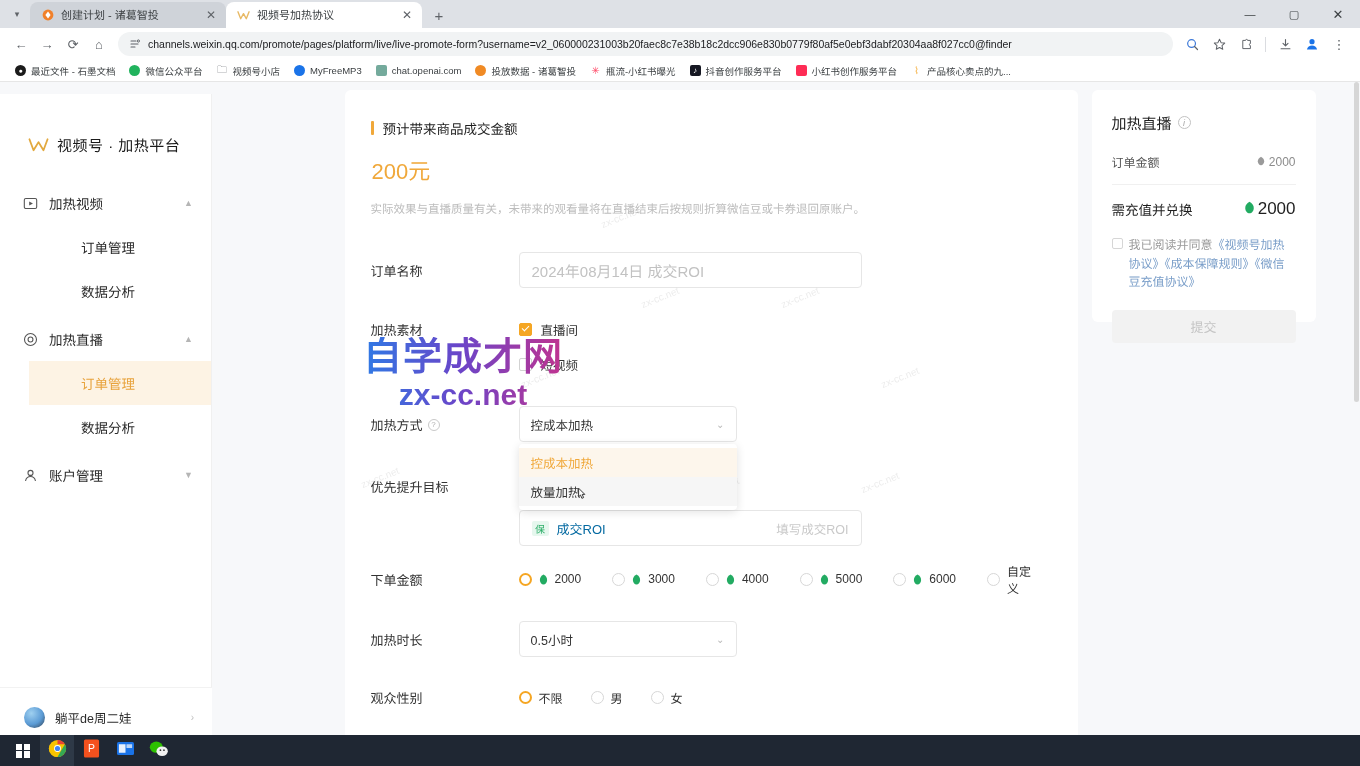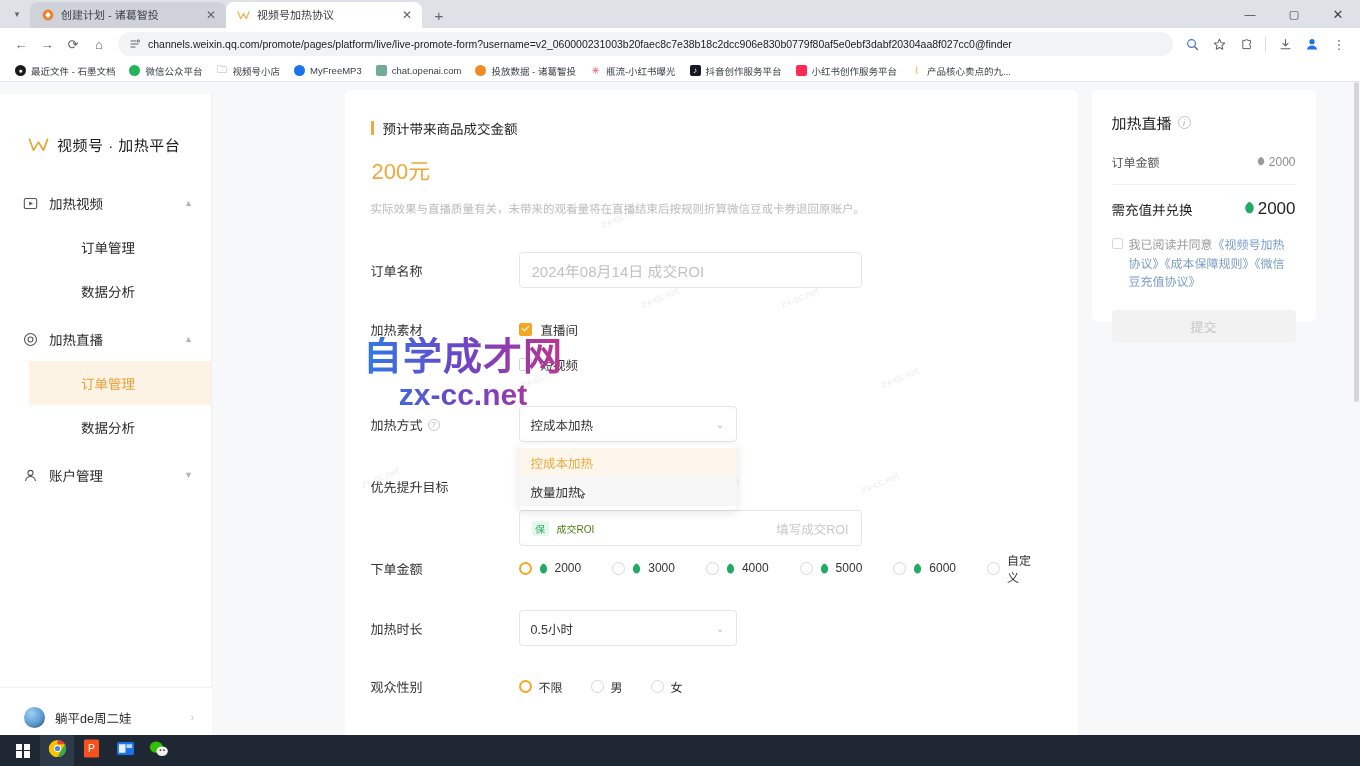--- a/index.html
+++ b/index.html
@@ -195,21 +195,21 @@
   .check-label { font-size: 12.5px; color: #333; }
 
   .roi-input {
     width: 343px; height: 36px; border: 1px solid #e6e6e6; border-radius: 4px;
     display: flex; align-items: center; padding: 0 12px; gap: 8px; background: #fff;
   }
   .badge-bao {
     width: 17px; height: 15px; border-radius: 2px; background: #e6f7ee; color: #2aae67;
     font-size: 10px; display: flex; align-items: center; justify-content: center; flex: 0 0 17px;
   }
-  .roi-name { font-size: 10px; color: #4d7c0f; flex: 1 1 auto; }
+  .roi-name { font-size: 13px; color: #0369a1; flex: 1 1 auto; }
   .roi-ph { font-size: 12.5px; color: #c9c9c9; }
 
   .radio-row { display: flex; align-items: center; height: 30px; }
   .radio-item { display: flex; align-items: center; gap: 7px; margin-right: 31px; }
   .radio-item:last-child { margin-right: 0; }
   .rdo {
     width: 13px; height: 13px; border-radius: 50%; border: 1px solid #d7d7d7;
     background: #fff; flex: 0 0 13px; display:flex;align-items:center;justify-content:center;
   }
   .rdo.sel { border: 2px solid #f5a623; }
@@ -551,21 +551,21 @@
           <div class="flabel">优先提升目标</div>
           <div class="fctl" style="padding-top:42px">
             <div class="roi-input">
               <span class="badge-bao">保</span>
               <span class="roi-name">成交ROI</span>
               <span class="roi-ph">填写成交ROI</span>
             </div>
           </div>
         </div>
 
-        <div class="frow" style="margin-top:7px">
+        <div class="frow" style="margin-top:18px">
           <div class="flabel" style="padding-top:6px">下单金额</div>
           <div class="fctl">
             <div class="radio-row">
               <div class="radio-item">
                 <span class="rdo sel"></span>
                 <span class="bean">
                     <svg width="9" height="11" viewBox="0 0 9 11">
                       <path d="M4.5.6c2.3 1.3 3.6 3 3.6 5.3 0 2.6-1.7 4.5-3.6 4.5S.9 8.5.9 5.9C.9 3.6 2.2 1.9 4.5.6z" fill="#22ab62"></path>
                     </svg>
                   </span>

